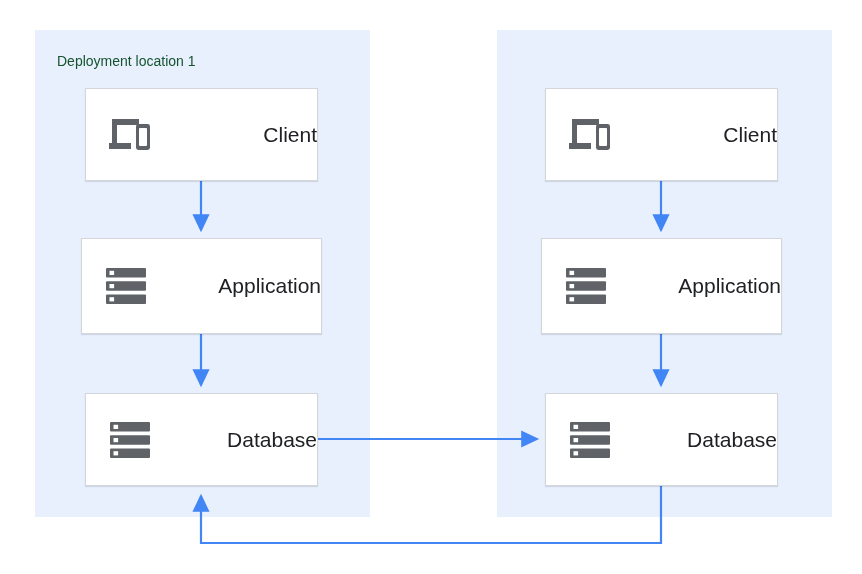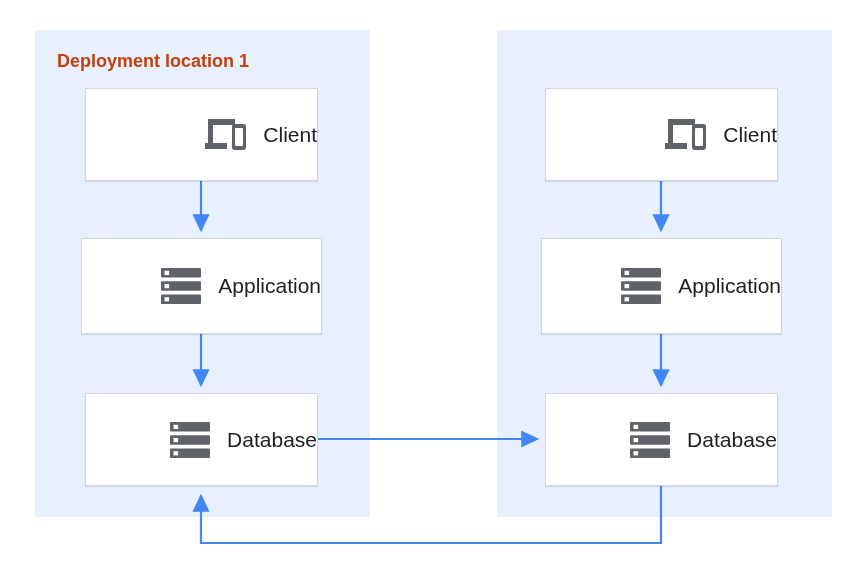--- a/index.html
+++ b/index.html
@@ -16,35 +16,34 @@
     height: 574px;
     background: #ffffff;
     overflow: hidden;
   }
   .zone {
     position: absolute;
     background: #e8f0fe;
   }
   .zone-label {
     position: absolute;
-    color: #c2410c;
-    font-size: 18px;
+    color: #14532d;
+    font-size: 14px;
     line-height: 22px;
     white-space: nowrap;
     font-family: "Liberation Sans", sans-serif;
-    font-weight: bold;
   }
   .node {
     position: absolute;
     background: #ffffff;
     border: 1px solid #d3d6da;
     box-sizing: border-box;
     display: flex;
     align-items: center;
-    justify-content: flex-end;
+    justify-content: space-between;
     box-shadow: 0 1px 1px rgba(0,0,0,0.10);
   }
   .node .node-icon {
     flex: 0 0 auto;
     width: 46px;
     height: 46px;
     margin-left: 21px;
     margin-right: 14px;
     display: flex;
     align-items: center;

